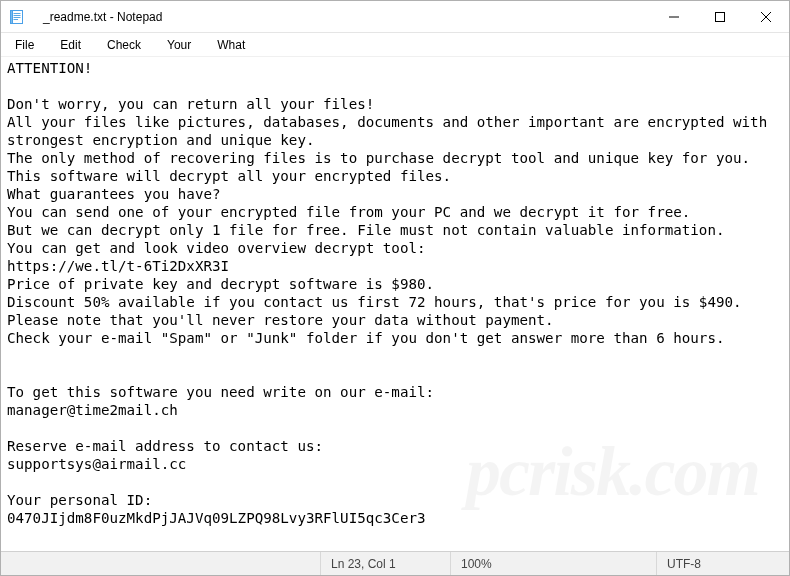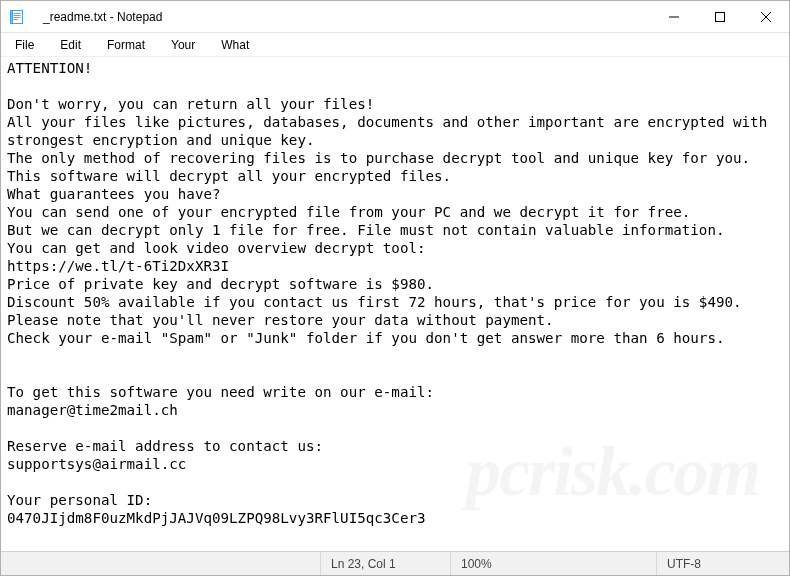--- a/index.html
+++ b/index.html
@@ -147,21 +147,21 @@
             <line x1="0" y1="0" x2="10" y2="10"></line>
             <line x1="10" y1="0" x2="0" y2="10"></line>
           </svg>
       </div>
     </div>
   </div>
 
   <div class="menubar">
     <span class="menu-item">File</span>
     <span class="menu-item">Edit</span>
-    <span class="menu-item">Format</span>
+    <span class="menu-item">Check</span>
     <span class="menu-item">Your</span>
     <span class="menu-item">What</span>
   </div>
 
   <div class="editor"><span>ATTENTION!
 
 Don't worry, you can return all your files!
 All your files like pictures, databases, documents and other important are encrypted with strongest encryption and unique key.
 The only method of recovering files is to purchase decrypt tool and unique key for you.
 This software will decrypt all your encrypted files.

